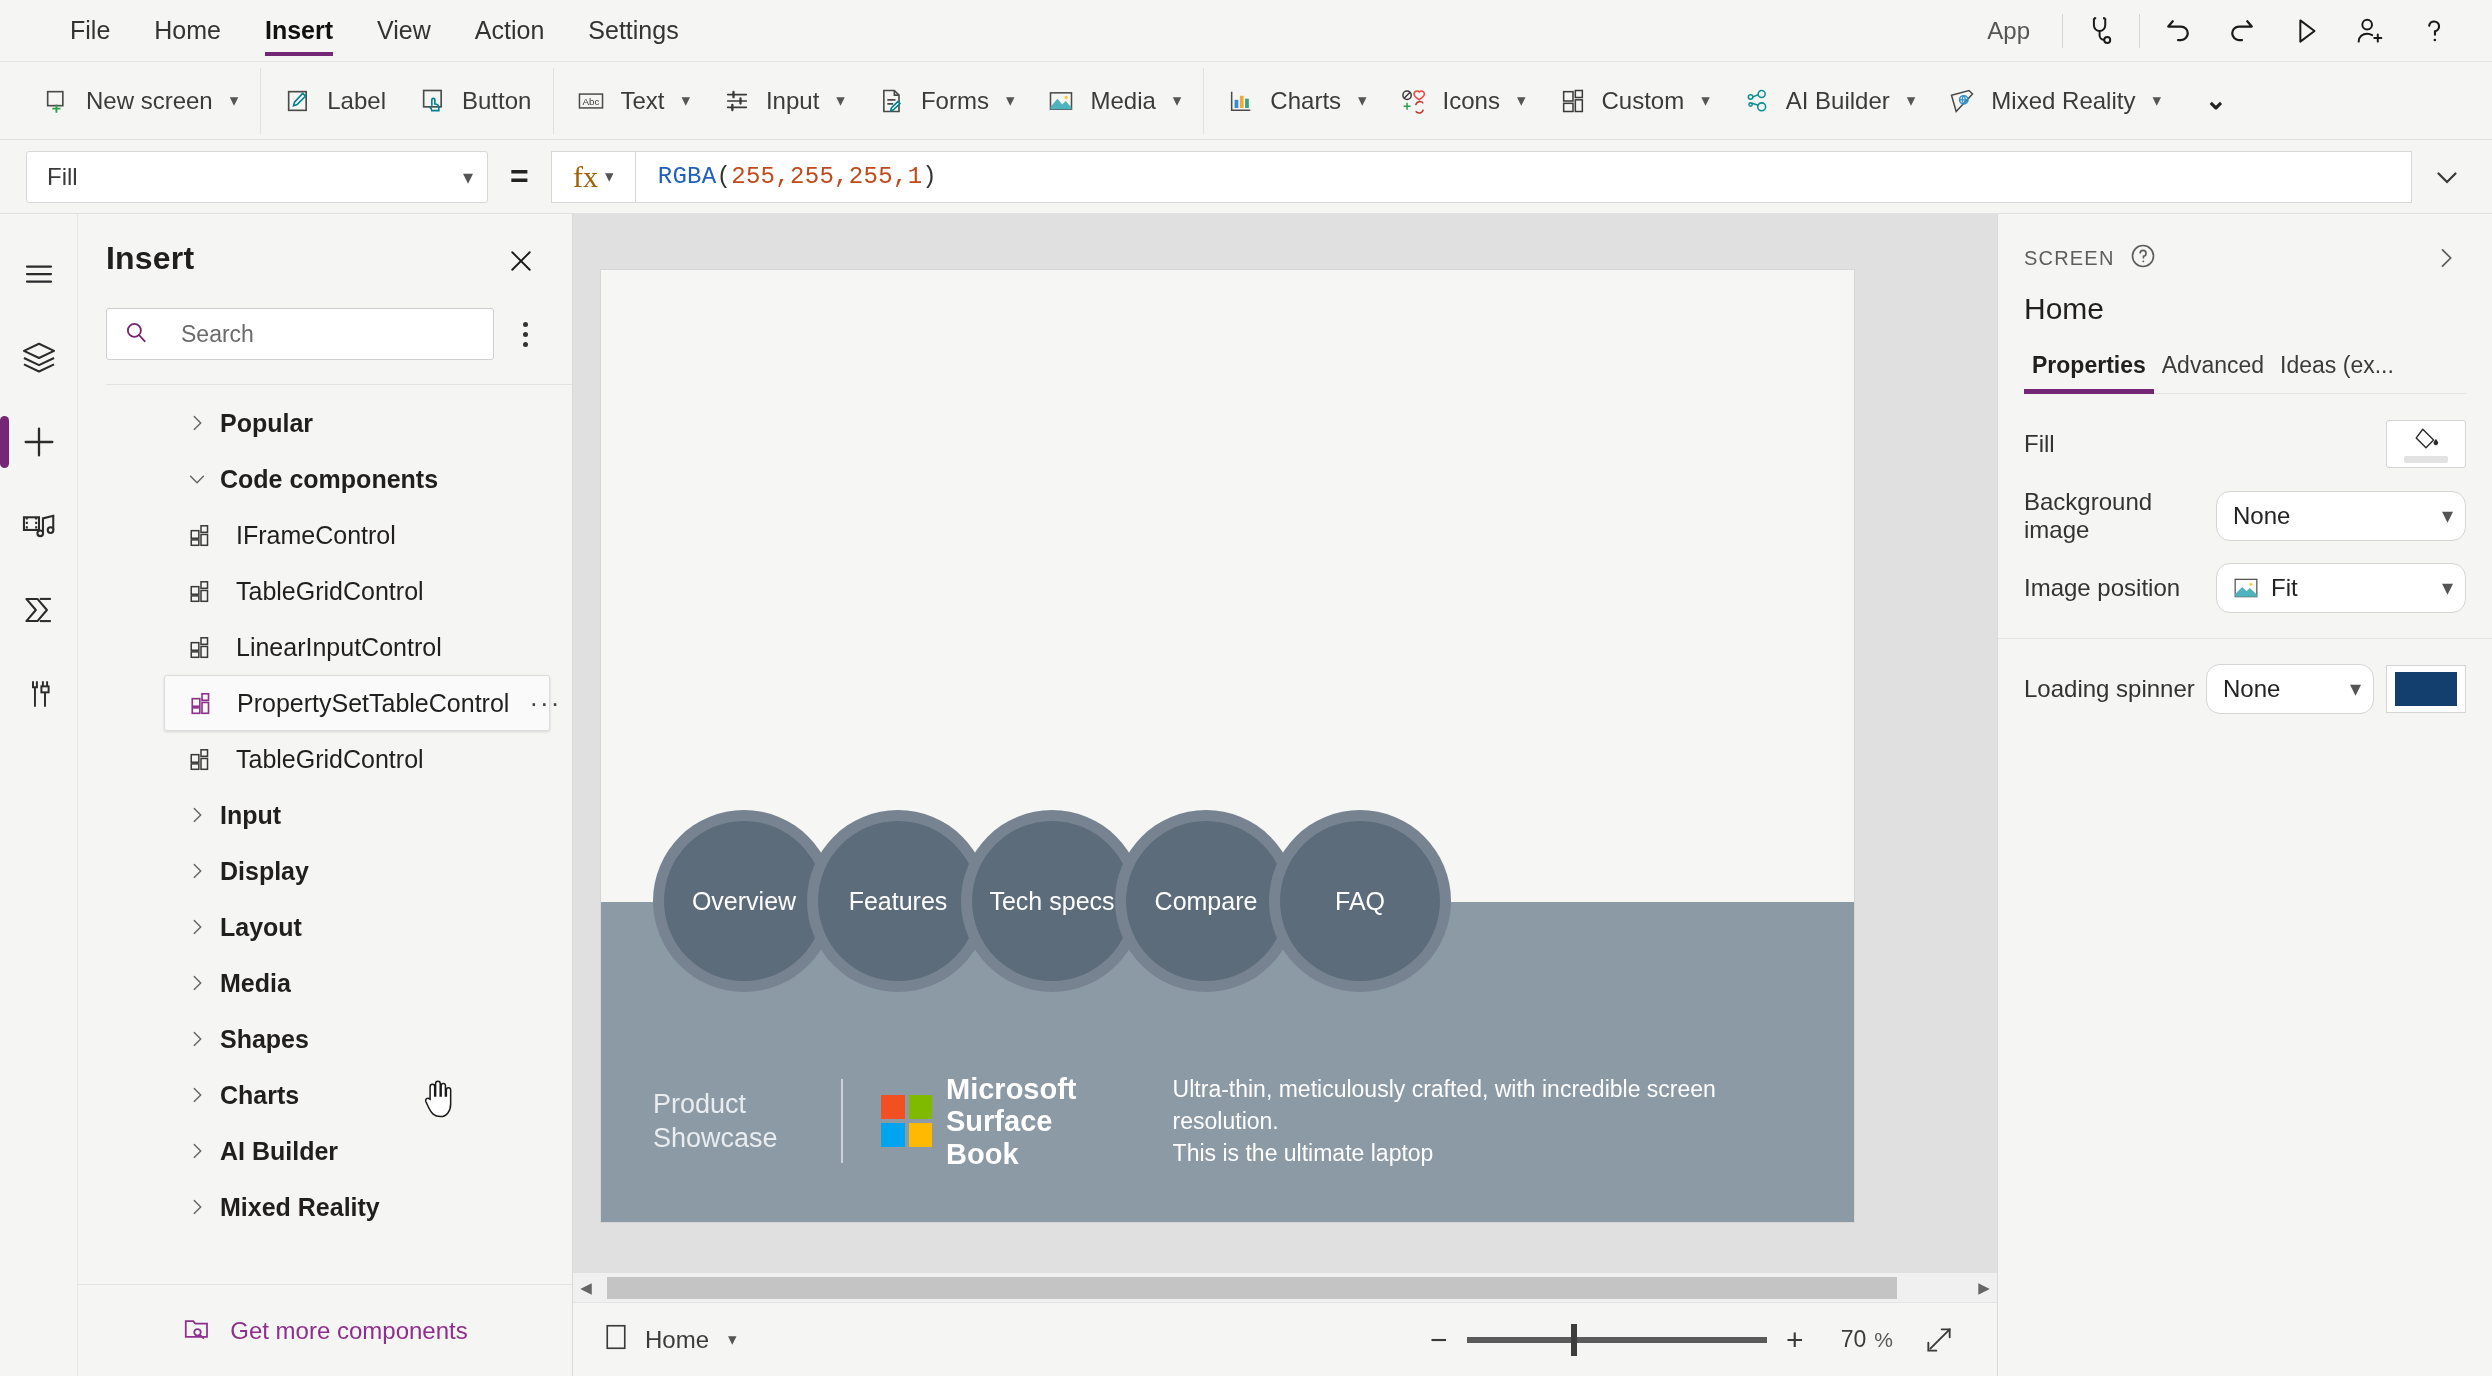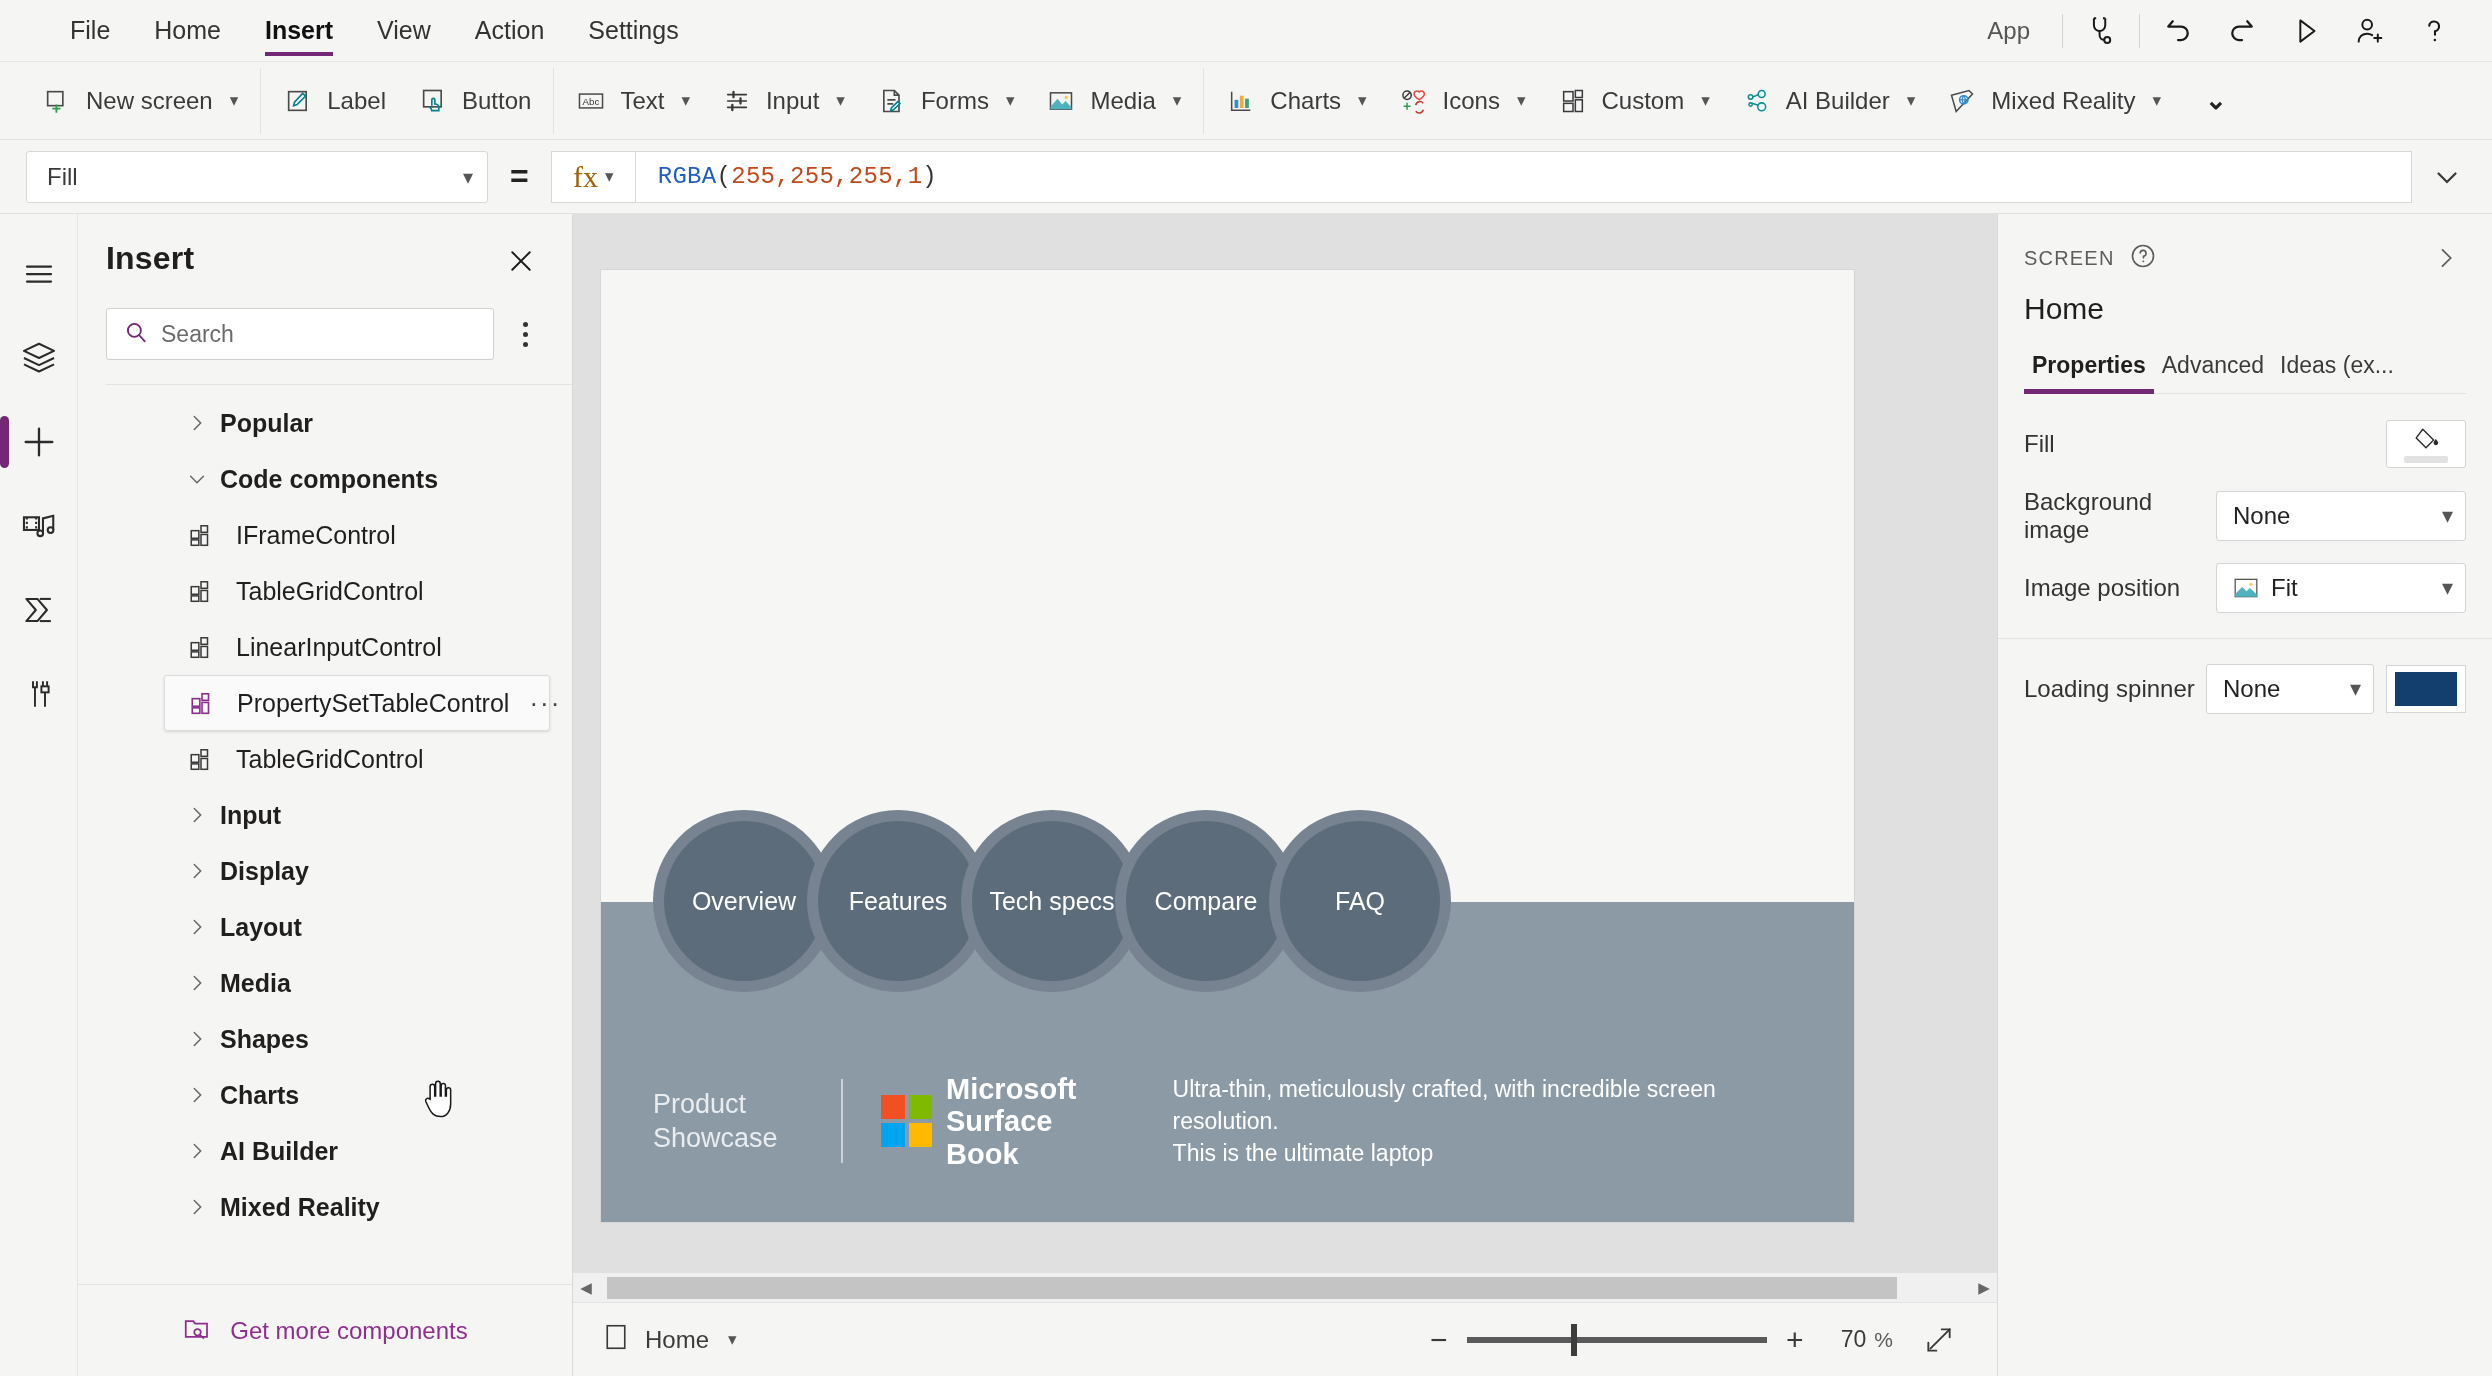--- a/index.html
+++ b/index.html
@@ -107,21 +107,21 @@
     width: 495px; flex: 0 0 495px; background: #f5f5f4;
     border-right: 1px solid #dadada; display: flex; flex-direction: column; min-height: 0;
   }
   .panel-head { padding: 26px 30px 0 28px; }
   .panel-title-row { display: flex; align-items: flex-start; justify-content: space-between; }
   .panel-title { font-size: 32px; color: #201f1e; font-weight: 600; letter-spacing: .2px; }
   .close-x { width: 42px; height: 42px; display: flex; align-items: center; justify-content: center; cursor: pointer; }
   .search-row { display: flex; align-items: center; gap: 14px; margin-top: 26px; padding-bottom: 24px; }
   .search-box {
     flex: 1; height: 52px; background: #fff; border: 1px solid #cfcfcf; border-radius: 3px;
-    display: flex; align-items: center; padding: 0 16px; gap: 12px;
+    display: flex; align-items: center; padding: 0 16px; gap: 32px;
   }
   .search-ph { font-size: 23px; color: #6b6b6b; }
   .kebab { width: 34px; height: 48px; display: flex; flex-direction: column; align-items: center; justify-content: center; gap: 5px; cursor: pointer; }
   .kebab i { width: 5px; height: 5px; border-radius: 50%; background: #333; display: block; }
   .panel-sep { height: 1px; background: #e3e3e3; margin: 0 0 0 28px; }
 
   .panel-list { flex: 1; overflow: hidden; padding-top: 10px; position: relative; }
   .cat {
     display: flex; align-items: center; gap: 24px;
     height: 56px; padding-left: 108px; cursor: pointer;
@@ -195,21 +195,21 @@
   .tab.active::after { content: ""; position: absolute; left: 0; right: 0; bottom: -1px; height: 5px; background: #742774; }
   .prow { display: flex; align-items: center; padding: 0 26px; height: 72px; }
   .plabel { font-size: 24px; color: #333; }
   .pctl { margin-left: auto; }
   .fill-btn {
     width: 80px; height: 48px; background: #fff; border: 1px solid #d4d4d4; border-radius: 3px;
     display: flex; flex-direction: column; align-items: center; justify-content: center; gap: 4px; cursor: pointer;
   }
   .fill-swatch { width: 44px; height: 7px; background: #e2e2e2; border-radius: 2px; }
   .dd {
-    width: 250px; height: 50px; background: #fff; border: 1px solid #d4d4d4; border-radius: 3px;
+    width: 250px; height: 50px; background: #fff; border: 1px solid #d4d4d4; border-radius: 14px;
     display: flex; align-items: center; padding: 0 12px 0 16px; gap: 12px; font-size: 24px; color: #222; cursor: pointer;
   }
   .dd .chev { margin-left: auto; font-size: 22px; }
   .dd.small { width: 168px; }
   .props-div { height: 1px; background: #e3e3e3; margin: 14px 0; }
   .color-swatch { width: 80px; height: 48px; border: 1px solid #d4d4d4; background: #fff; display: flex; align-items: center; justify-content: center; cursor: pointer; }
   .color-swatch i { display: block; width: 62px; height: 34px; background: #123f6d; }
 
   .cursor-ptr { position: absolute; left: 340px; top: 692px; pointer-events: none; }
 </style>

